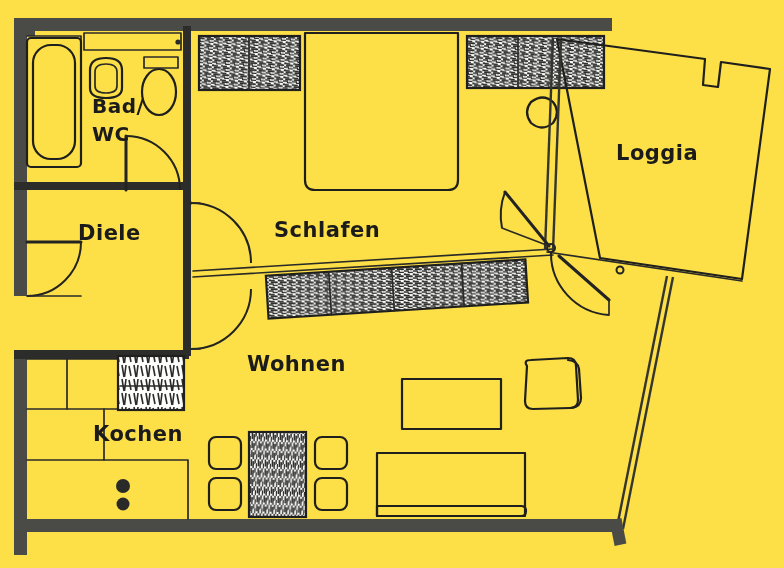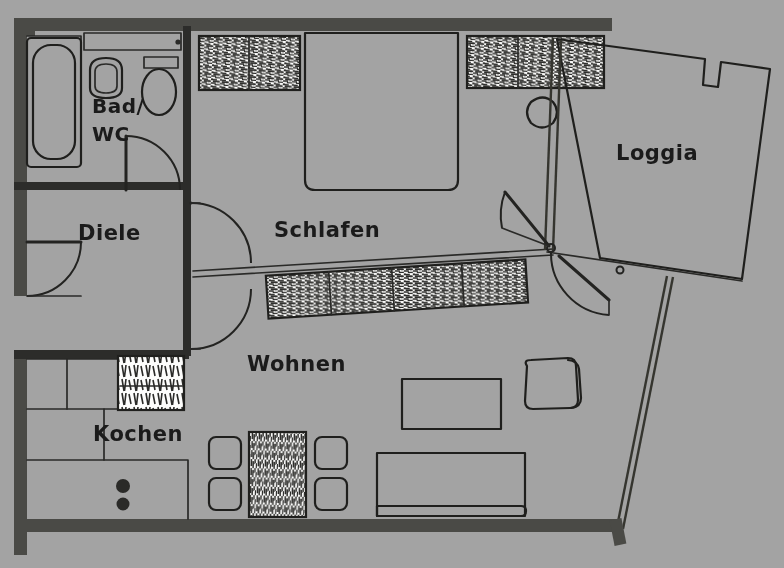--- a/index.html
+++ b/index.html
@@ -7,21 +7,21 @@
     padding: 0;
     background: #ffffff;
   }
   body {
     font-family: "DejaVu Sans", sans-serif;
   }
   #floorplan-page {
     position: relative;
     width: 784px;
     height: 568px;
-    background: #a3a3a3;
+    background: #fde047;
     overflow: hidden;
   }
   svg#plan-svg {
     position: absolute;
     left: 0;
     top: 0;
     width: 784px;
     height: 568px;
     display: block;
   }

